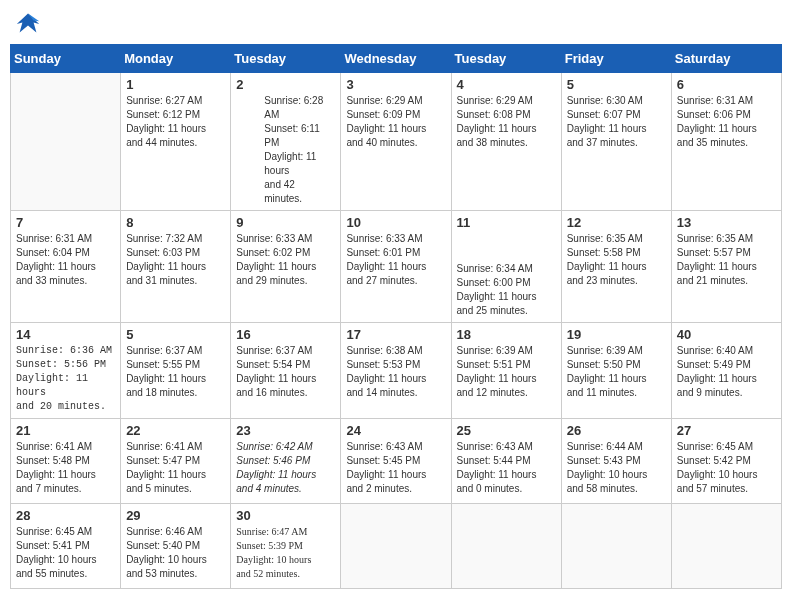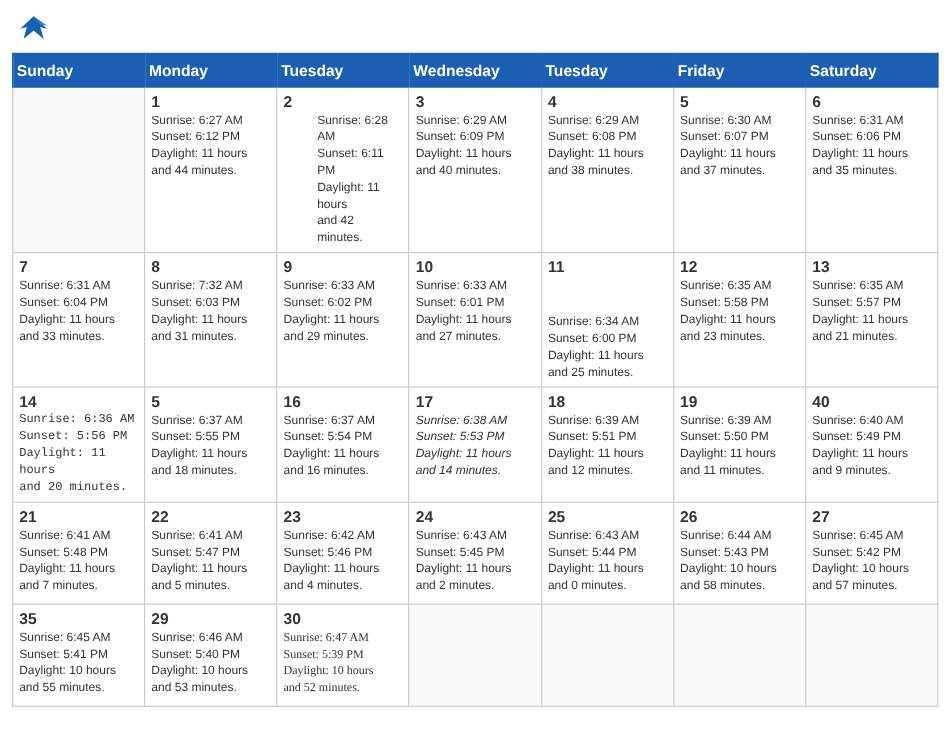--- a/index.html
+++ b/index.html
@@ -235,21 +235,21 @@
         </td>
         <td>
           <span class="day-num">16</span>
           <div class="day-info" style="white-space: pre-line;">Sunrise: 6:37 AM
 Sunset: 5:54 PM
 Daylight: 11 hours
 and 16 minutes.</div>
         </td>
         <td>
           <span class="day-num">17</span>
-          <div class="day-info" style="white-space: pre-line; font-style: italic;">Sunrise: 6:38 AM
+          <div class="day-info" style="white-space: pre-line;">Sunrise: 6:38 AM
 Sunset: 5:53 PM
 Daylight: 11 hours
 and 14 minutes.</div>
         </td>
         <td>
           <span class="day-num">18</span>
           <div class="day-info" style="white-space: pre-line;">Sunrise: 6:39 AM
 Sunset: 5:51 PM
 Daylight: 11 hours
 and 12 minutes.</div>
@@ -279,21 +279,21 @@
         </td>
         <td>
           <span class="day-num">22</span>
           <div class="day-info" style="white-space: pre-line;">Sunrise: 6:41 AM
 Sunset: 5:47 PM
 Daylight: 11 hours
 and 5 minutes.</div>
         </td>
         <td>
           <span class="day-num">23</span>
-          <div class="day-info" style="white-space: pre-line;">Sunrise: 6:42 AM
+          <div class="day-info" style="white-space: pre-line; font-style: italic;">Sunrise: 6:42 AM
 Sunset: 5:46 PM
 Daylight: 11 hours
 and 4 minutes.</div>
         </td>
         <td>
           <span class="day-num">24</span>
           <div class="day-info" style="white-space: pre-line;">Sunrise: 6:43 AM
 Sunset: 5:45 PM
 Daylight: 11 hours
 and 2 minutes.</div>
@@ -315,21 +315,21 @@
         <td>
           <span class="day-num">27</span>
           <div class="day-info" style="white-space: pre-line;">Sunrise: 6:45 AM
 Sunset: 5:42 PM
 Daylight: 10 hours
 and 57 minutes.</div>
         </td>
       </tr>
       <tr class="week-row">
         <td>
-          <span class="day-num">35</span>
+          <span class="day-num">28</span>
           <div class="day-info" style="white-space: pre-line;">Sunrise: 6:45 AM
 Sunset: 5:41 PM
 Daylight: 10 hours
 and 55 minutes.</div>
         </td>
         <td>
           <span class="day-num">29</span>
           <div class="day-info" style="white-space: pre-line;">Sunrise: 6:46 AM
 Sunset: 5:40 PM
 Daylight: 10 hours

